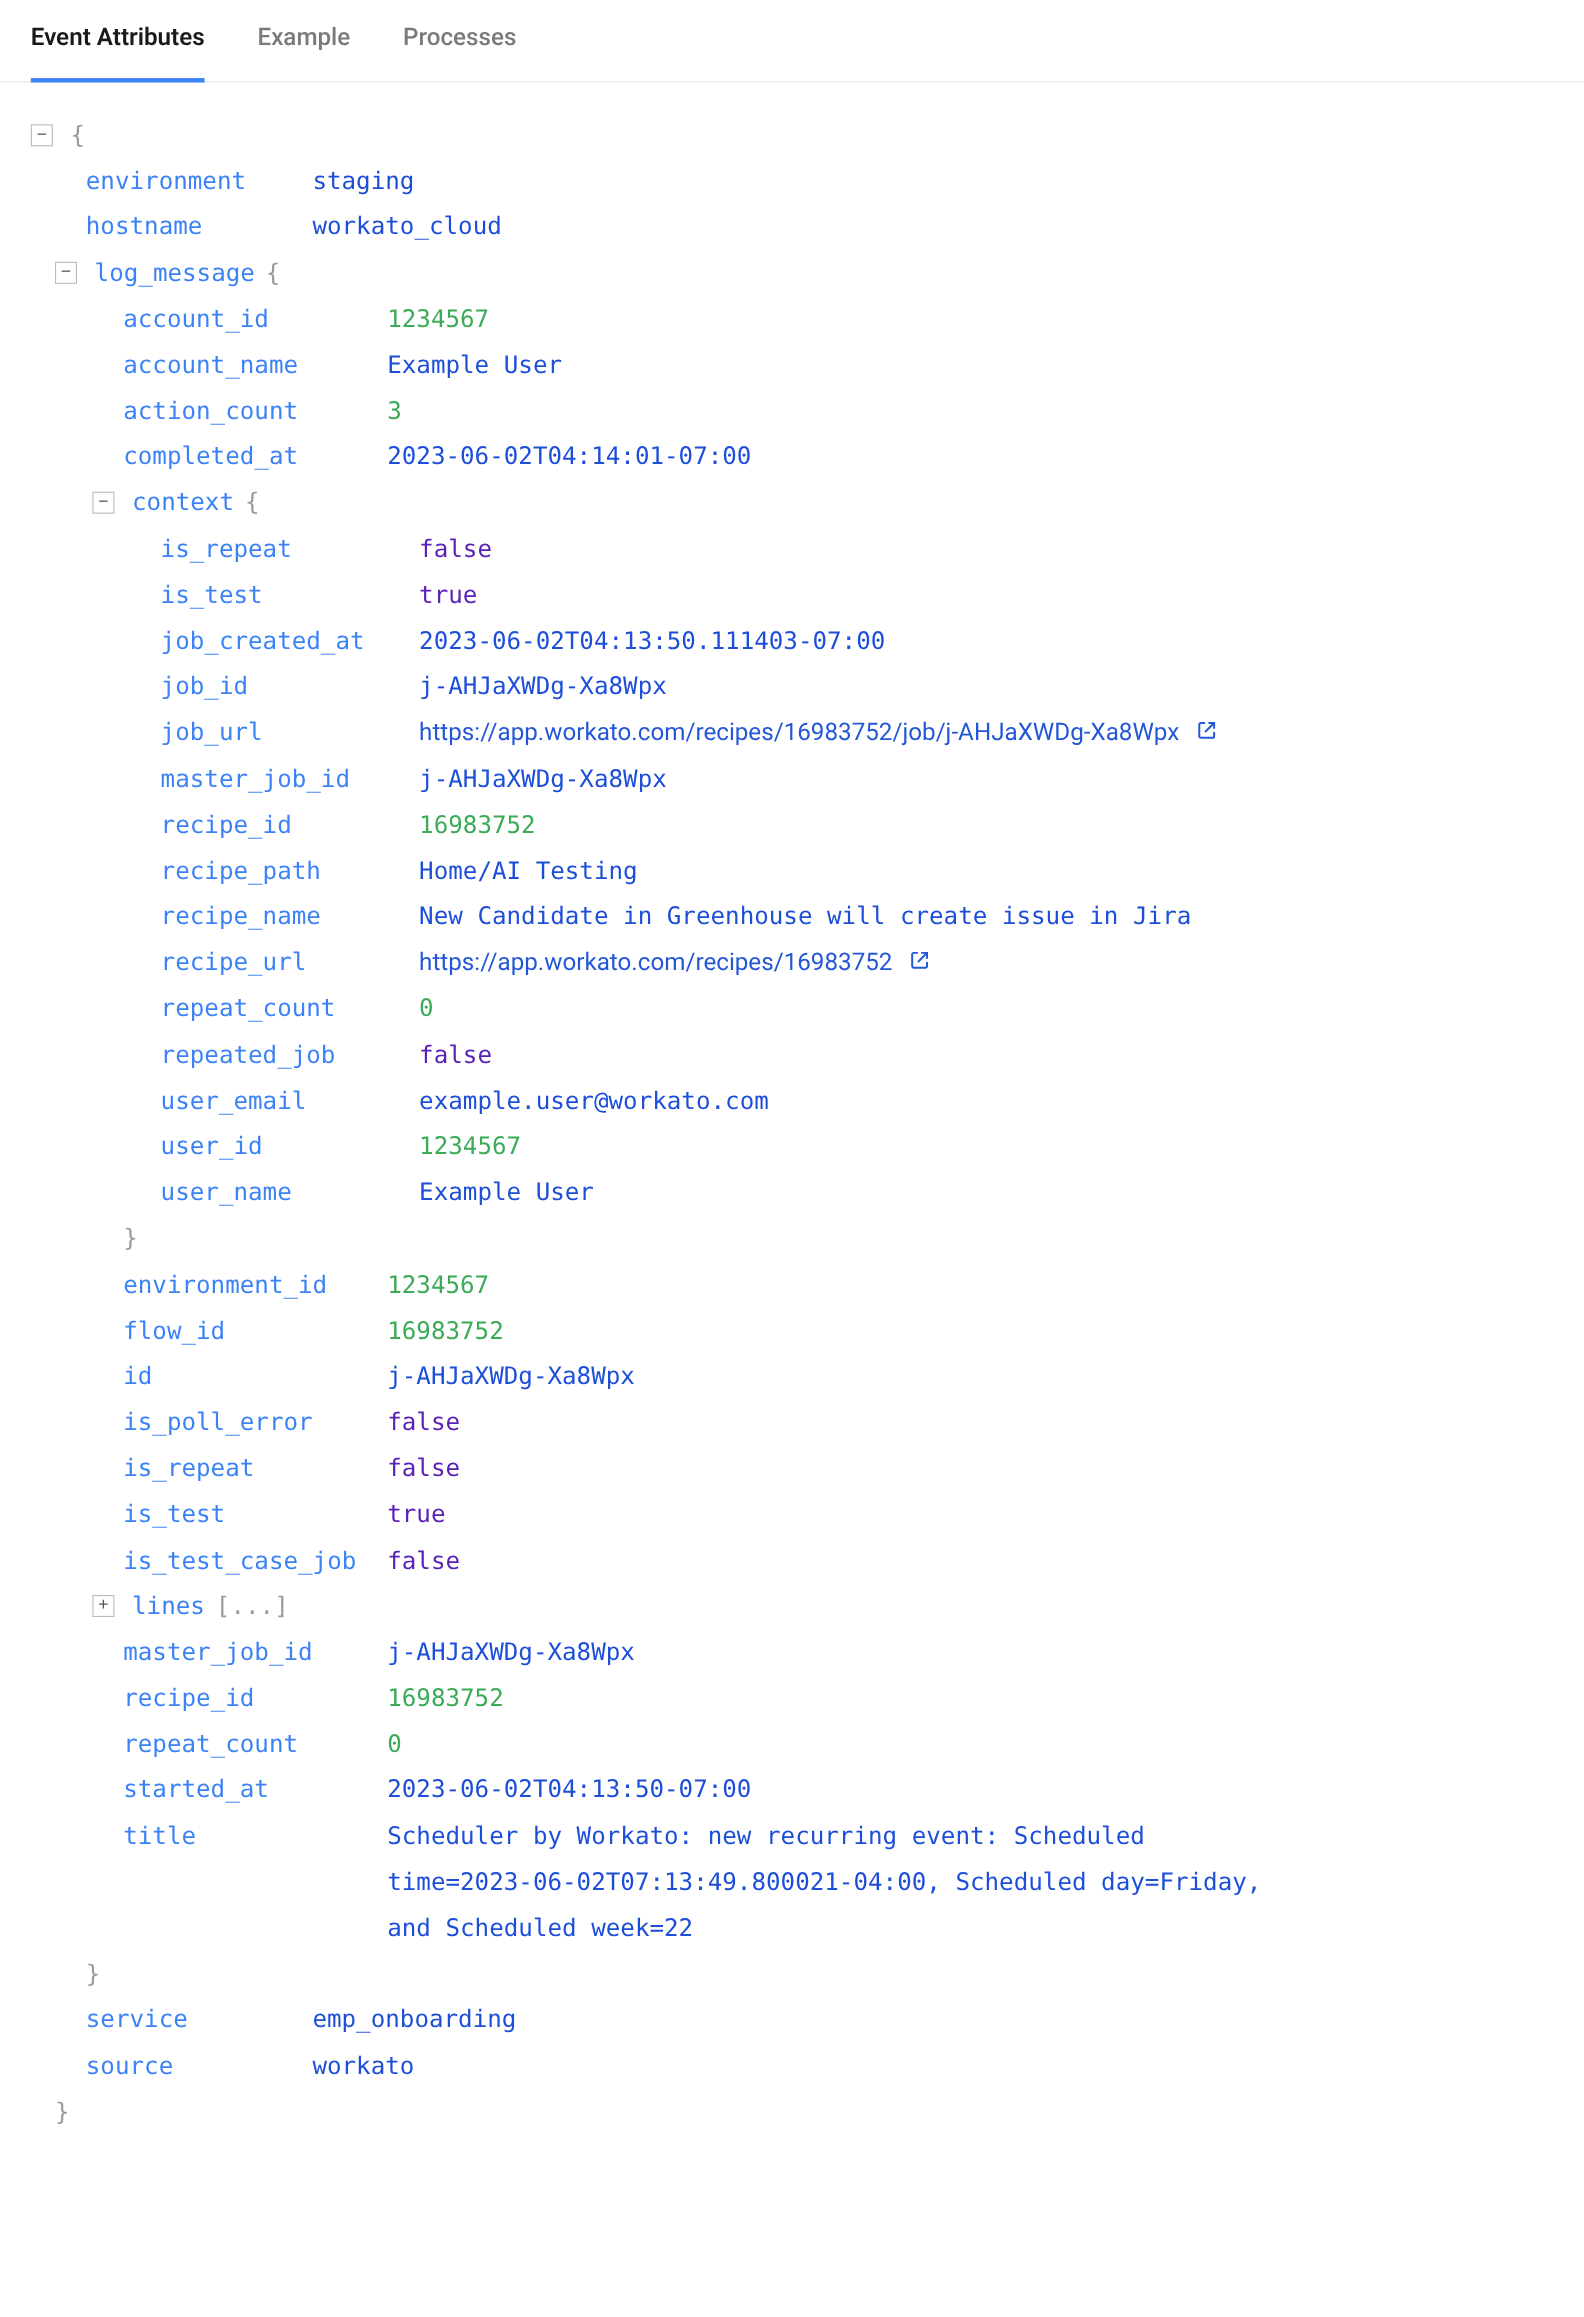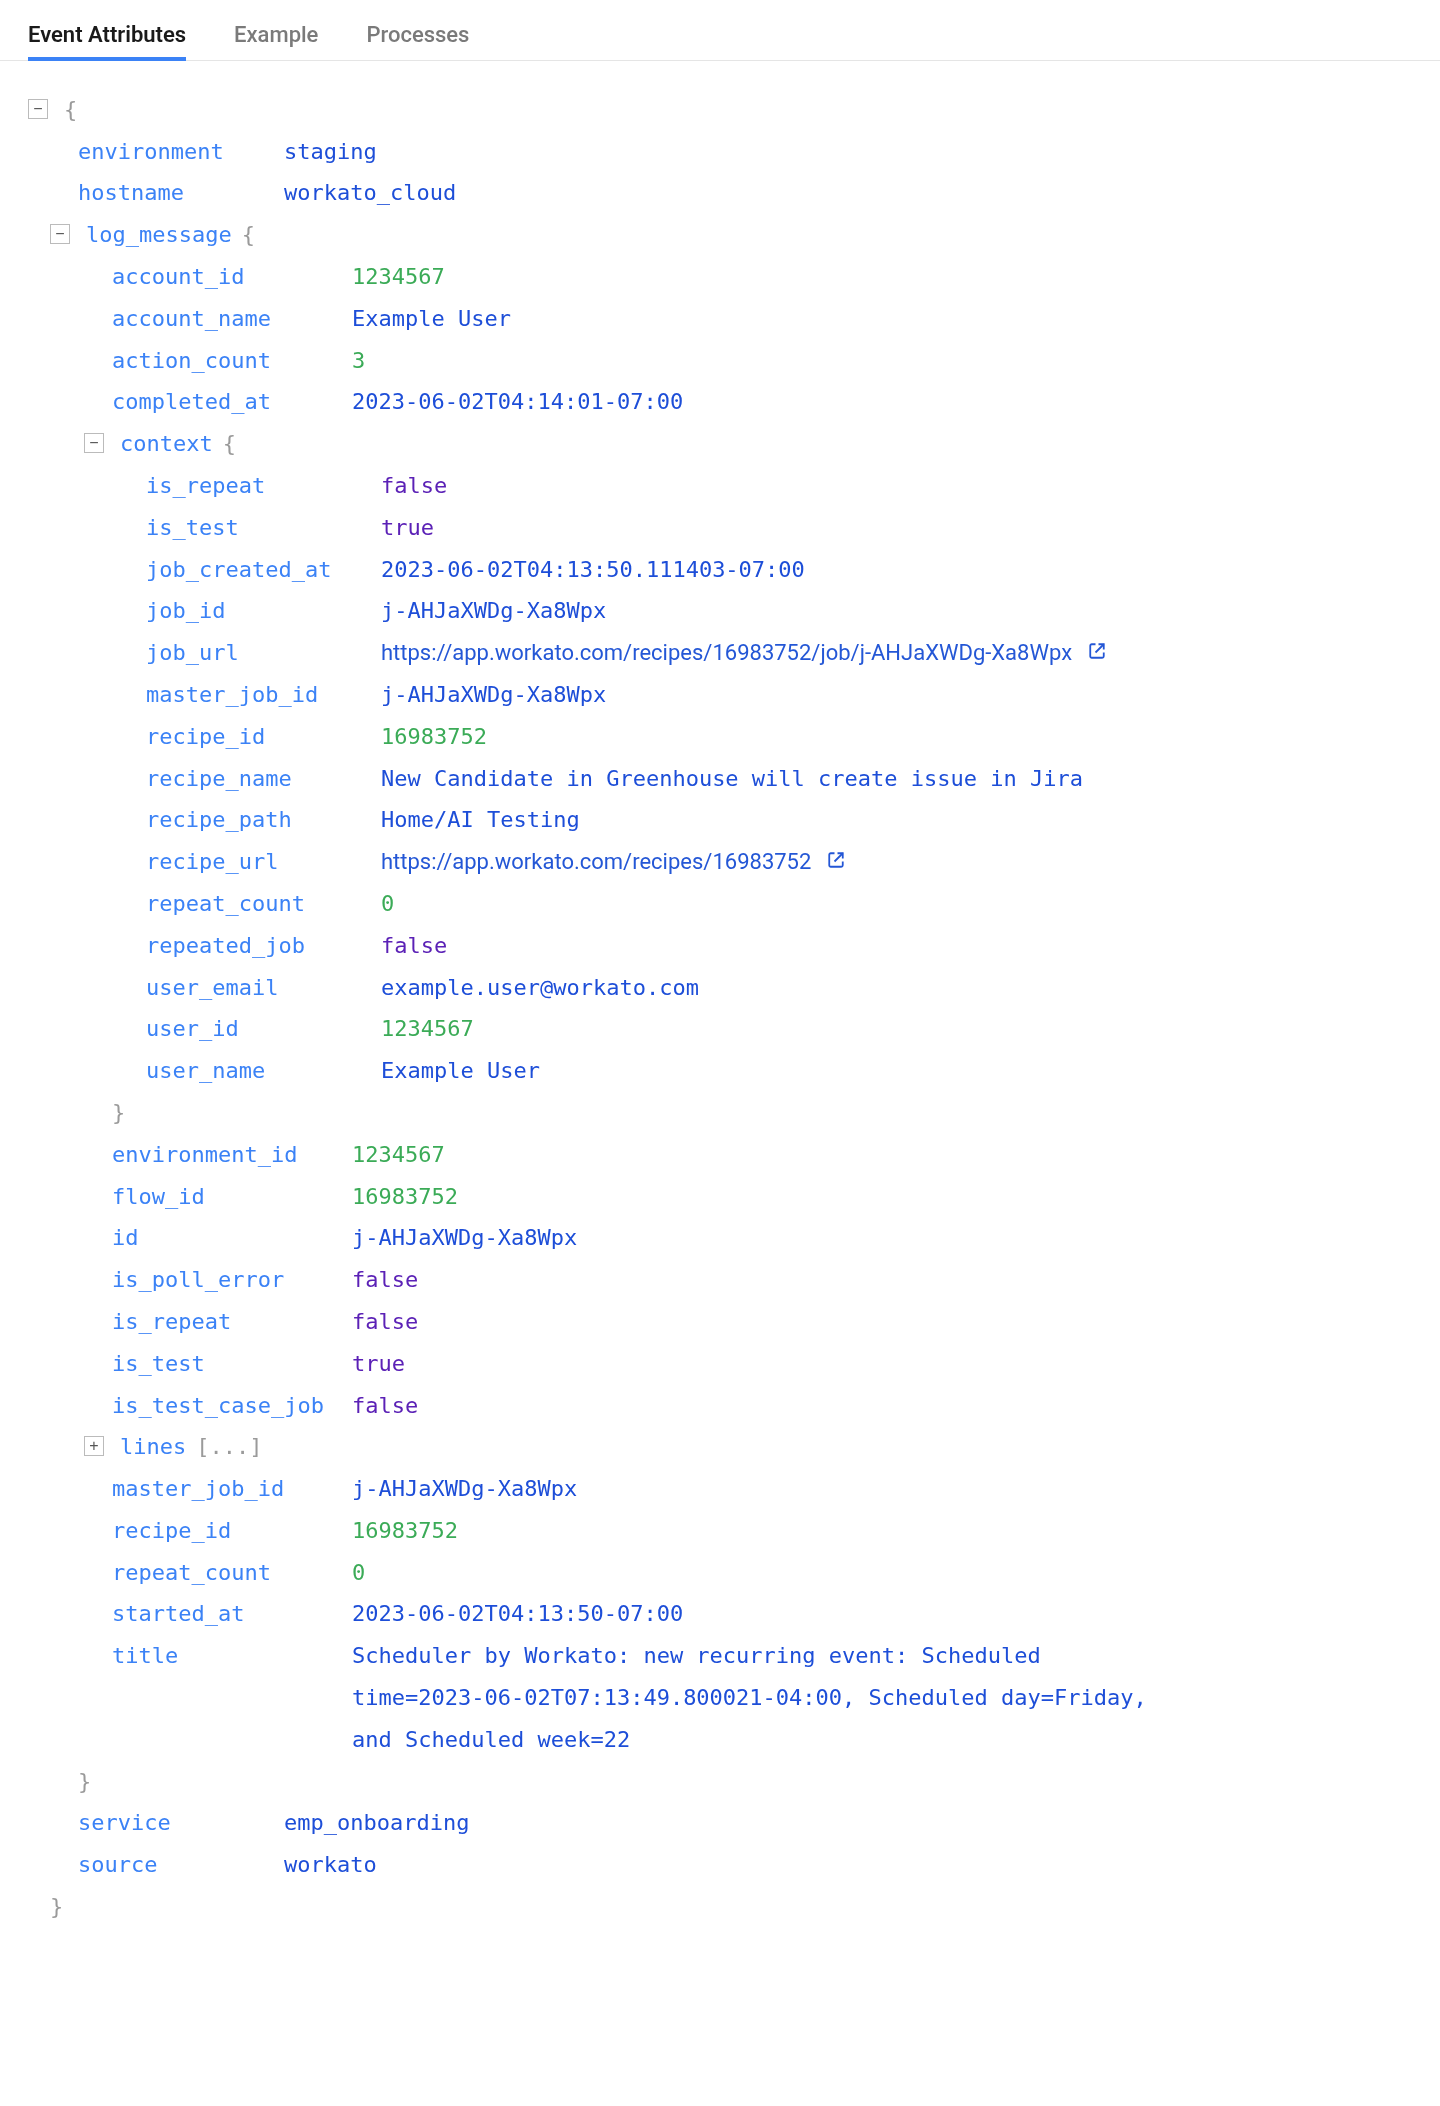--- a/index.html
+++ b/index.html
@@ -11,21 +11,21 @@
     font-size: 22px;
     line-height: 1.9;
   }
   .tabs {
     display: flex;
     gap: 48px;
     padding: 0 28px;
     border-bottom: 1px solid #e5e5e5;
   }
   .tab {
-    padding: 14px 0 4px 0;
+    padding: 14px 0 18px 0;
     color: #7a7a7a;
     font-weight: 500;
     position: relative;
     cursor: pointer;
   }
   .tab.active {
     color: #1a1a1a;
     font-weight: 600;
   }
   .tab.active::after {
@@ -166,26 +166,26 @@
   </div>
   <div class="row lvl3">
     <span class="key col-key val-col-c">master_job_id</span>
     <span class="str">j-AHJaXWDg-Xa8Wpx</span>
   </div>
   <div class="row lvl3">
     <span class="key col-key val-col-c">recipe_id</span>
     <span class="num">16983752</span>
   </div>
   <div class="row lvl3">
+    <span class="key col-key val-col-c">recipe_path</span>
+    <span class="str">Home/AI Testing</span>
+  </div>
+  <div class="row lvl3">
     <span class="key col-key val-col-c">recipe_name</span>
     <span class="str">New Candidate in Greenhouse will create issue in Jira</span>
-  </div>
-  <div class="row lvl3">
-    <span class="key col-key val-col-c">recipe_path</span>
-    <span class="str">Home/AI Testing</span>
   </div>
   <div class="row lvl3">
     <span class="key col-key val-col-c">recipe_url</span>
     <span class="link">https://app.workato.com/recipes/16983752</span>
     <span class="ext-icon"><svg viewBox="0 0 24 24" fill="none" stroke="#2457d6" stroke-width="2.4">
           <path d="M14 3h7v7"></path>
           <path d="M10 14 21 3"></path>
           <path d="M21 14v5a2 2 0 0 1-2 2H5a2 2 0 0 1-2-2V5a2 2 0 0 1 2-2h5"></path>
         </svg></span>
   </div>

